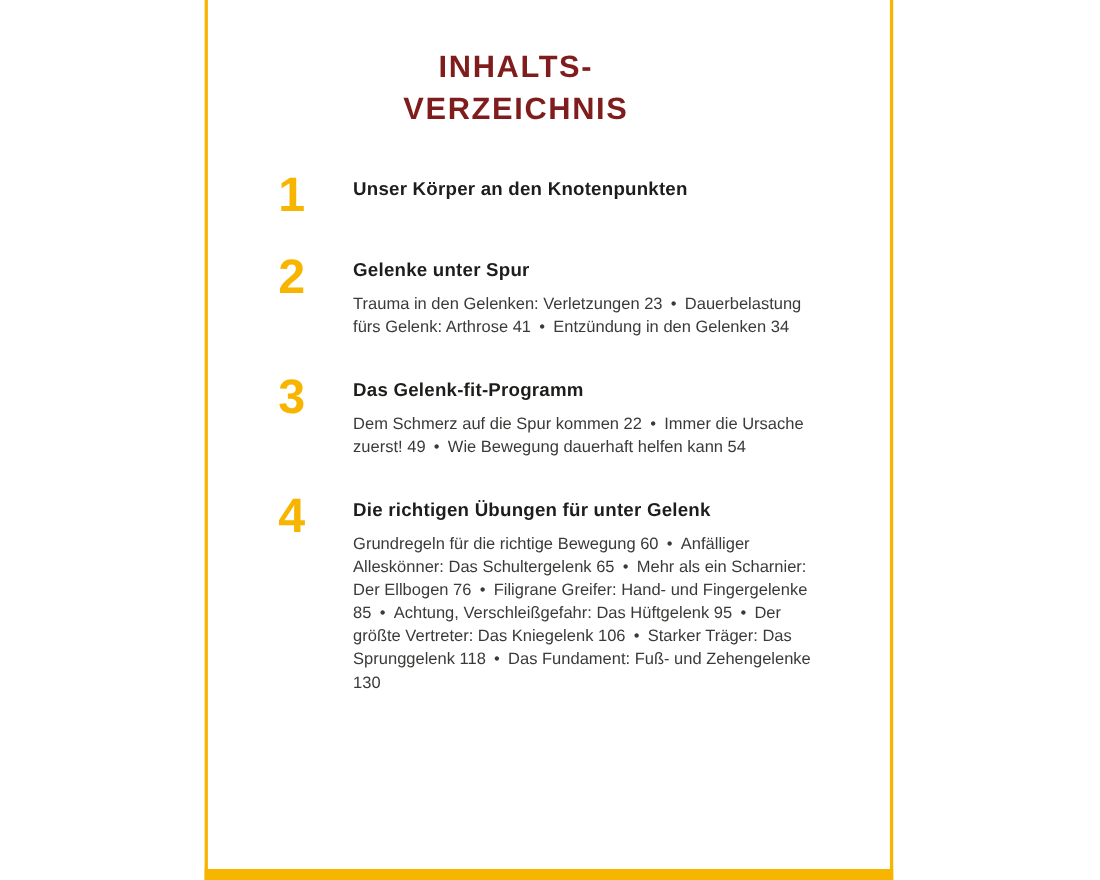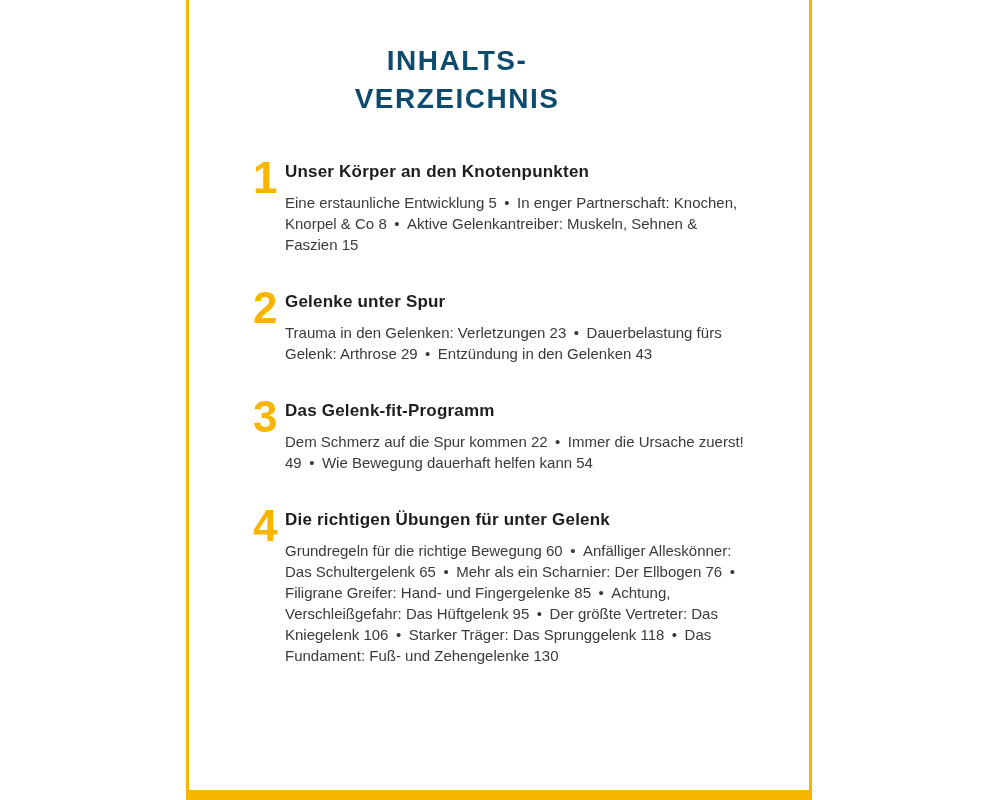--- a/index.html
+++ b/index.html
@@ -27,29 +27,29 @@
   .bottom-bar {
     position: absolute;
     left: 186px;
     width: 626px;
     bottom: 0;
     height: 10px;
     background: #f8b500;
   }
   .title {
     position: absolute;
-    left: 177px;
+    left: 189px;
     width: 560px;
     top: 42px;
     text-align: center;
     font-weight: bold;
     font-size: 28px;
     line-height: 38px;
     letter-spacing: 1.5px;
-    color: #0c4a6e;
+    color: #7f1d1d;
     white-space: pre-line;
   }
   .toc {
     position: absolute;
     left: 253px;
     top: 162px;
     width: 496px;
   }
   .section {
     display: flex;
@@ -57,21 +57,21 @@
   }
   .section .num {
     width: 32px;
     flex: 0 0 32px;
     font-size: 44px;
     line-height: 42px;
     font-weight: bold;
     color: #f8b500;
     margin-top: -5px;
   }
-  .section .content { flex: 1; }
+  .section .content { flex: 1; margin-left: 36px; }
   .section h2 {
     font-size: 17px;
     font-weight: bold;
     letter-spacing: 0.2px;
     color: #1d1d1b;
     margin-bottom: 10px;
   }
   .section p {
     font-size: 15px;
     line-height: 21px;
@@ -89,29 +89,28 @@
 
   <h1 class="title">INHALTS-
 VERZEICHNIS</h1>
 
   <div class="toc">
 
     <div class="section">
       <div class="num">1</div>
       <div class="content">
         <h2>Unser Körper an den Knotenpunkten</h2>
-        <p>Eine erstaunliche Entwicklung 5 • In enger Partnerschaft: Knochen, Knorpel &amp; Co 8 • Aktive Gelenkantreiber: Muskeln, Sehnen &amp; Faszien 15</p>
       </div>
     </div>
 
     <div class="section">
       <div class="num">2</div>
       <div class="content">
         <h2>Gelenke unter Spur</h2>
-        <p>Trauma in den Gelenken: Verletzungen 23 • Dauerbelastung fürs Gelenk: Arthrose 29 • Entzündung in den Gelenken 43</p>
+        <p>Trauma in den Gelenken: Verletzungen 23 • Dauerbelastung fürs Gelenk: Arthrose 41 • Entzündung in den Gelenken 34</p>
       </div>
     </div>
 
     <div class="section">
       <div class="num">3</div>
       <div class="content">
         <h2>Das Gelenk-fit-Programm</h2>
         <p>Dem Schmerz auf die Spur kommen 22 • Immer die Ursache zuerst! 49 • Wie Bewegung dauerhaft helfen kann 54</p>
       </div>
     </div>

